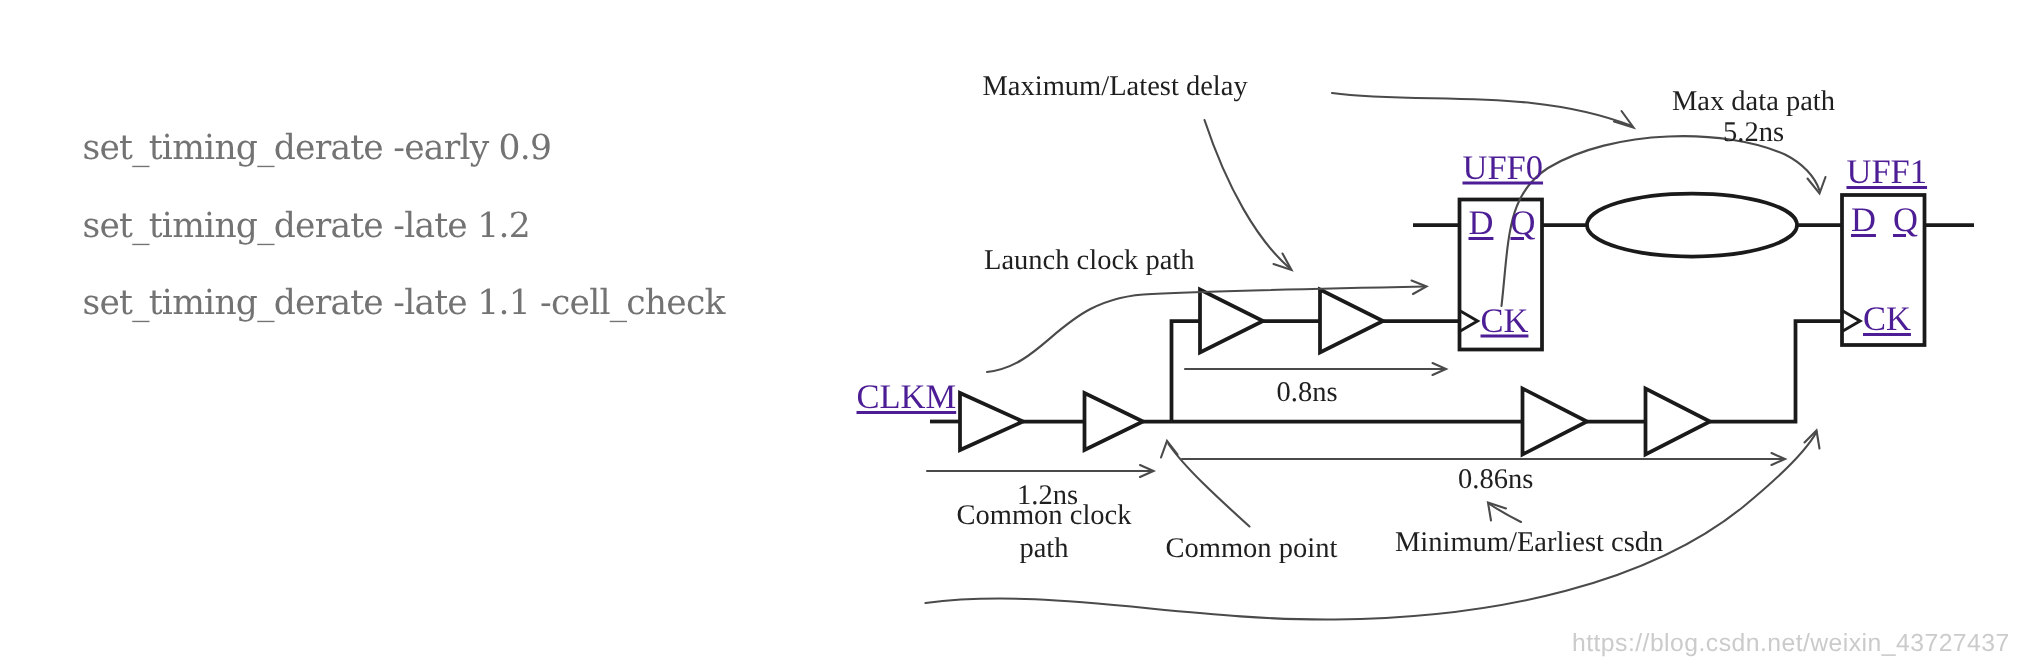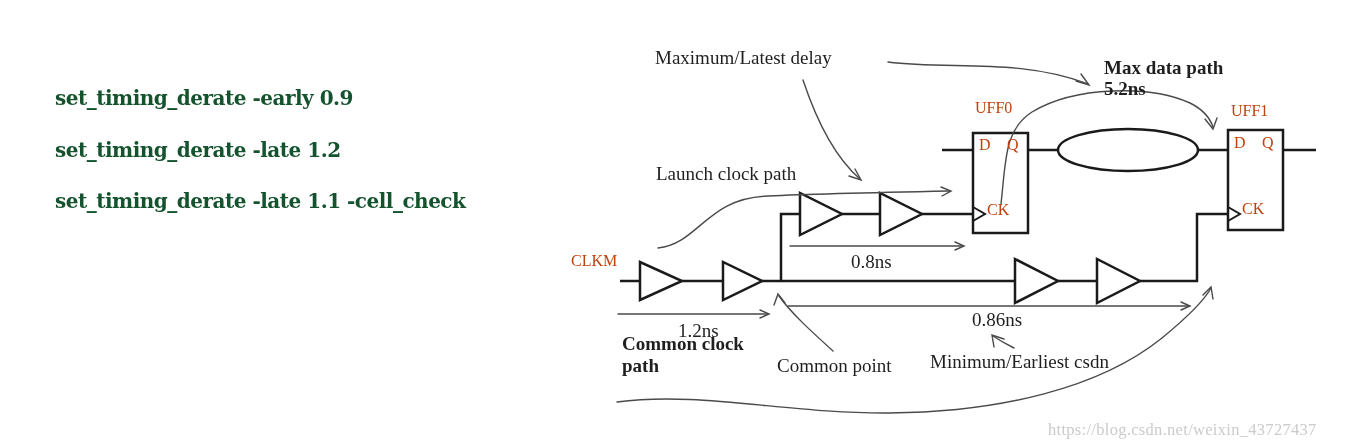--- a/index.html
+++ b/index.html
@@ -7,47 +7,49 @@
     position:relative;
     width:1346px;height:448px;
     background:#ffffff;
     overflow:hidden;
     font-family:"Liberation Serif", serif;
     color:#1f1f1f;
   }
   .cmd{
     position:absolute;left:55px;
     font-family:"DejaVu Serif", serif;
-    font-weight:700;
-    font-size:20px;
+    font-weight:400;
+    font-size:23px;
     letter-spacing:-0.5px;
-    color:#14532d;
+    color:#737373;
     white-space:nowrap;
   }
   .lbl{
     position:absolute;
     font-family:"Liberation Serif", serif;
     font-size:19px;
     color:#1f1f1f;
     white-space:nowrap;
     line-height:1.15;
+    text-align:right;
   }
   .pin{
     position:absolute;
     font-family:"Liberation Serif", serif;
-    font-size:16px;
-    color:#c2410c;
+    font-size:23px;
+    color:#4c1d95;
     white-space:nowrap;
+    text-decoration:underline;
   }
-  .center{white-space:normal;font-weight:bold;}
+  .center{text-align:center;white-space:normal;}
   #svg-layer{position:absolute;left:0;top:0;}
   #watermark{
     position:absolute;
     left:1048px;top:420px;
-    font-family:Liberation Serif, serif;
+    font-family:Liberation Sans, sans-serif;
     font-size:16.5px;
     letter-spacing:0.3px;
     color:#cbcbcb;
     white-space:nowrap;
   }
 </style>
 </head>
 <body>
 
 <div id="canvas">

